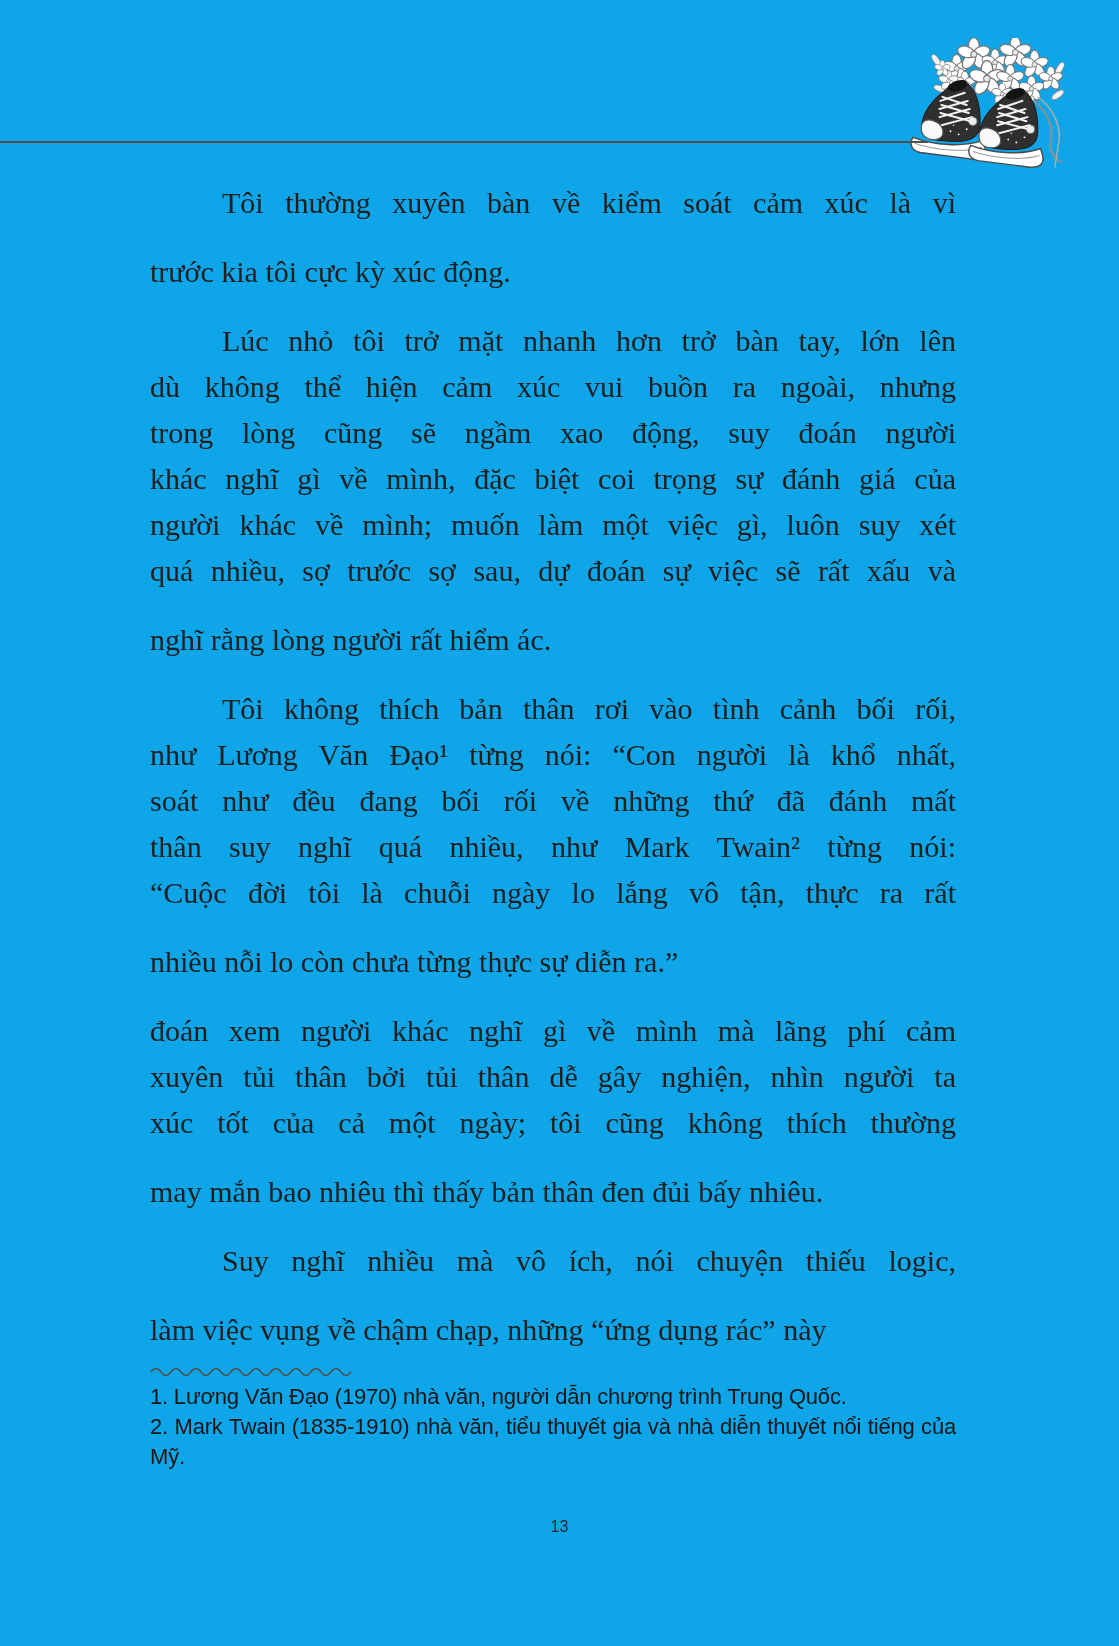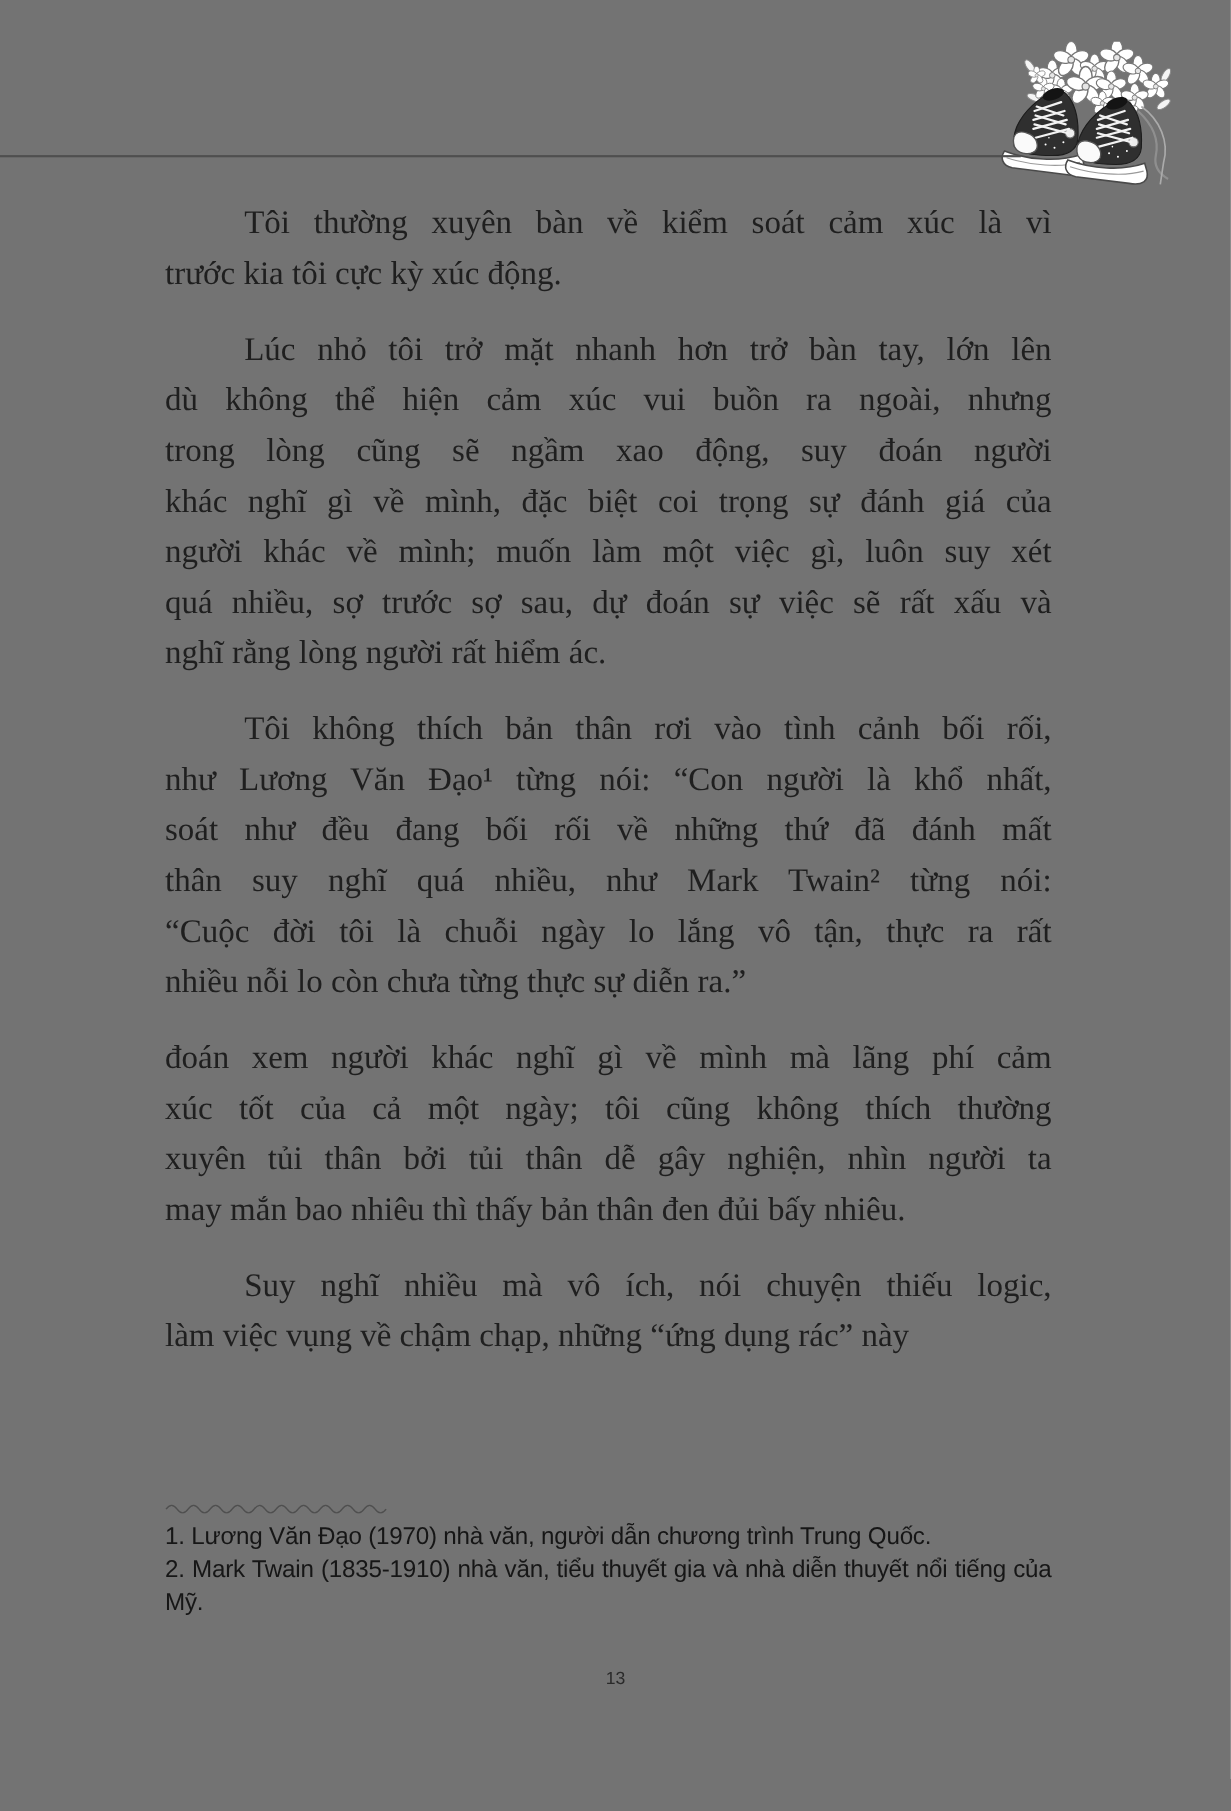--- a/index.html
+++ b/index.html
@@ -1,20 +1,20 @@
 <!DOCTYPE html>
 <html><head>
 <meta charset="utf-8">
 <style>
   html, body { margin: 0; padding: 0; background: #ffffff; }
   .page {
     position: relative;
     width: 1119px;
     height: 1646px;
-    background: #737373;
+    background: #0ea5e9;
     overflow: hidden;
     font-family: "Liberation Serif", "DejaVu Serif", serif;
   }
   .header-rule {
     position: absolute;
     left: 0;
     top: 141px;
     width: 928px;
     height: 2px;
     background: #4f4f4f;
@@ -35,21 +35,21 @@
   }
   .paragraph { margin: 0 0 23px 0; }
   .line {
     font-size: 30px;
     line-height: 46px;
     text-align: justify;
     text-align-last: justify;
     white-space: normal;
   }
   .line.first { text-indent: 72px; }
-  .line.last  { text-align-last: left; }
+  .line.last  { text-align-last: left; margin-top: 23px; }
   .footnotes {
     position: absolute;
     left: 150px;
     top: 1364px;
     width: 806px;
     color: #161616;
     font-family: Liberation Sans, sans-serif;
   }
   .wavy { display: block; margin: 0 0 6px 0; }
   .footnote {
@@ -164,22 +164,22 @@
         <div class="line first">Tôi không thích bản thân rơi vào tình cảnh bối rối,</div>
         <div class="line">như Lương Văn Đạo¹ từng nói: “Con người là khổ nhất,</div>
         <div class="line">soát như đều đang bối rối về những thứ đã đánh mất</div>
         <div class="line">thân suy nghĩ quá nhiều, như Mark Twain² từng nói:</div>
         <div class="line">“Cuộc đời tôi là chuỗi ngày lo lắng vô tận, thực ra rất</div>
         <div class="line last">nhiều nỗi lo còn chưa từng thực sự diễn ra.”</div>
       </div>
 
       <div class="paragraph">
         <div class="line">đoán xem người khác nghĩ gì về mình mà lãng phí cảm</div>
+        <div class="line">xuyên tủi thân bởi tủi thân dễ gây nghiện, nhìn người ta</div>
         <div class="line">xúc tốt của cả một ngày; tôi cũng không thích thường</div>
-        <div class="line">xuyên tủi thân bởi tủi thân dễ gây nghiện, nhìn người ta</div>
         <div class="line last">may mắn bao nhiêu thì thấy bản thân đen đủi bấy nhiêu.</div>
       </div>
 
       <div class="paragraph">
         <div class="line first">Suy nghĩ nhiều mà vô ích, nói chuyện thiếu logic,</div>
         <div class="line last">làm việc vụng về chậm chạp, những “ứng dụng rác” này</div>
       </div>
     </section>
 
   <section class="footnotes">

